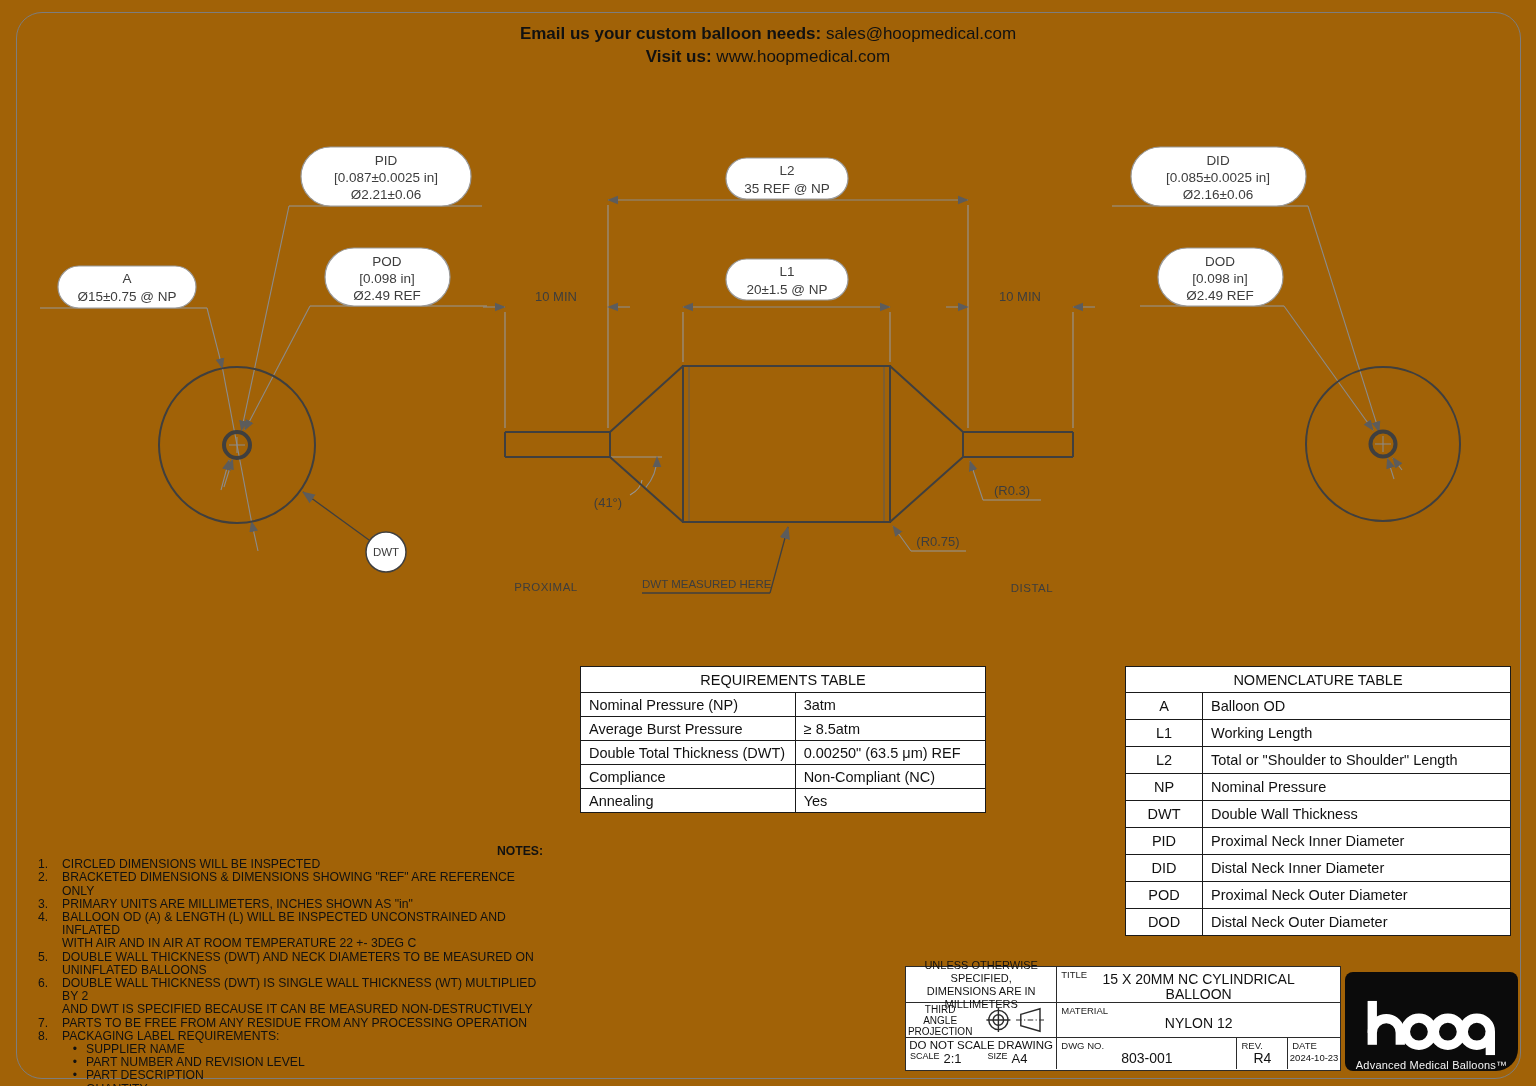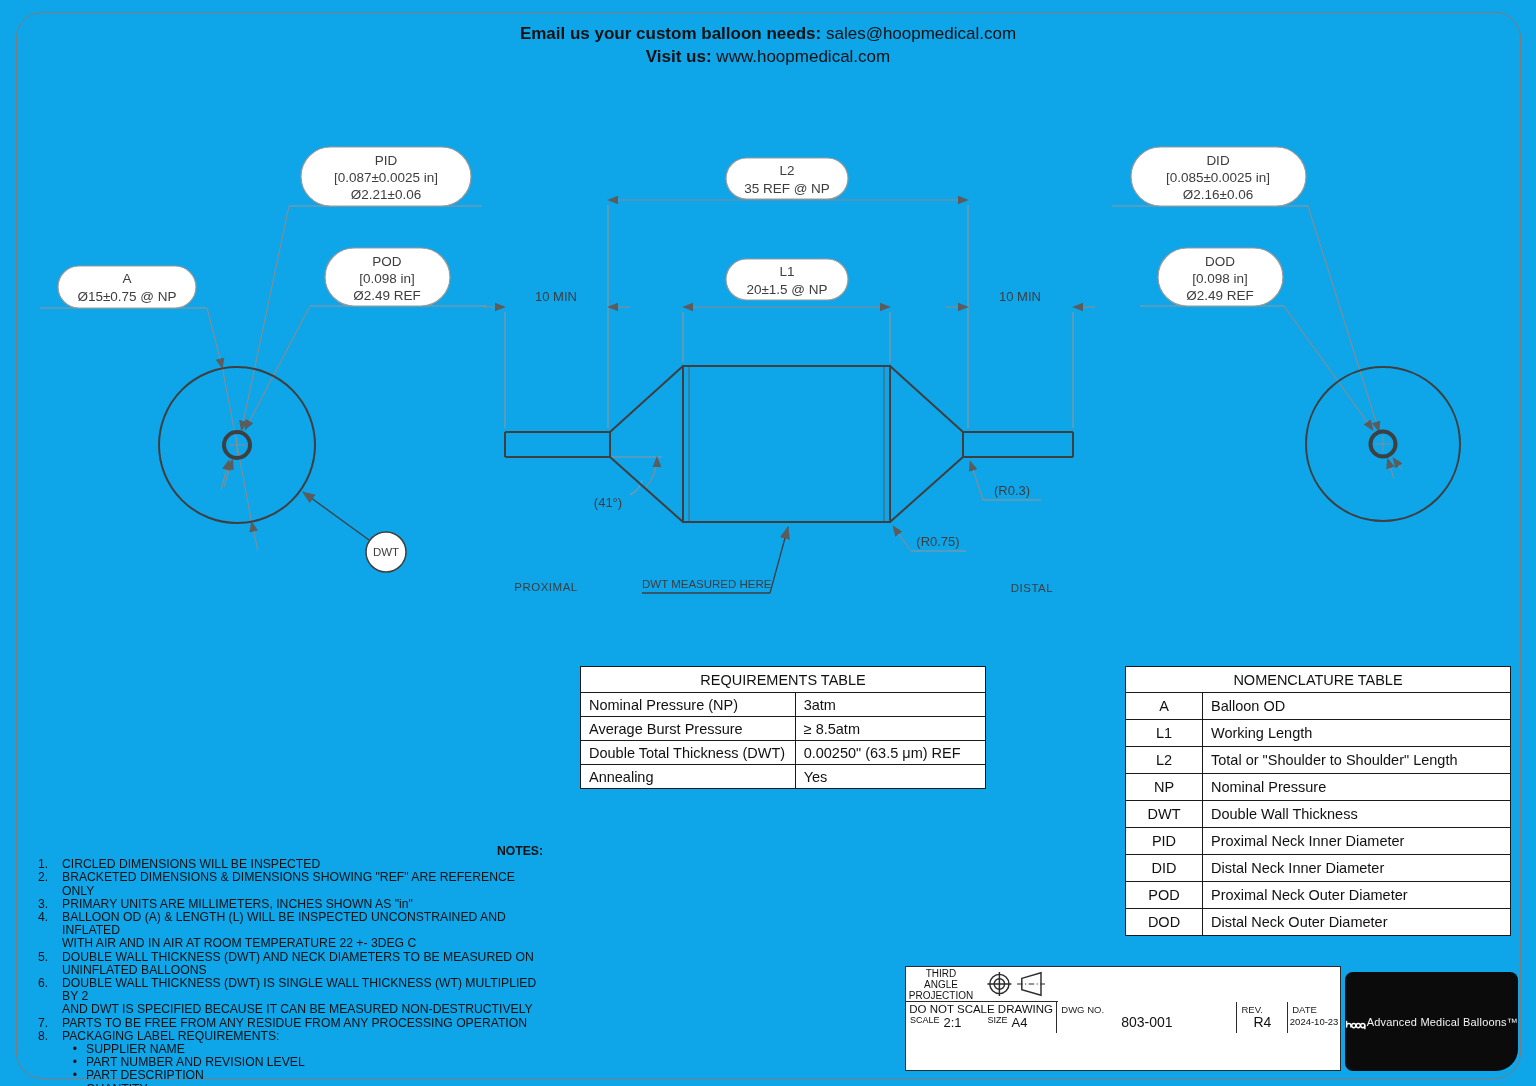--- a/index.html
+++ b/index.html
@@ -1,16 +1,16 @@
 <!DOCTYPE html>
 <html><head>
 <meta charset="utf-8">
 <style>
   html,body{margin:0;padding:0;background:#ffffff;}
-  #page{position:relative;width:1536px;height:1086px;background:#0ea5e9;overflow:hidden;
+  #page{position:relative;width:1536px;height:1086px;background:#a16207;overflow:hidden;
         font-family:"Liberation Sans","DejaVu Sans",sans-serif;color:#1a1a1a;}
   #sheet-border{position:absolute;left:16px;top:12px;width:1503px;height:1065px;
         border:1.6px solid #7d7d7d;border-radius:26px;}
   
   #header{position:absolute;left:0;top:22px;width:100%;text-align:center;font-size:17px;color:#111;}
   #header .hline{line-height:23px;}
   #header b{font-weight:bold;}
   
   #drawing{position:absolute;left:0;top:0;width:1536px;height:1086px;}
   #drawing text{font-family:"Liberation Sans","DejaVu Sans",sans-serif;fill:#3d3d3d;}
@@ -46,21 +46,21 @@
   .tb-label{position:absolute;left:4px;top:2px;font-size:9.5px;color:#222;}
   .tb-center{display:flex;align-items:center;justify-content:center;height:100%;text-align:center;}
   #tb-tolnote{font-size:11px;line-height:13px;}
   #tb-proj{display:flex;align-items:center;justify-content:center;gap:6px;height:100%;}
   #tb-proj-text{font-size:10px;line-height:11px;text-align:center;}
   #tb-scale-row{display:flex;align-items:flex-start;justify-content:flex-start;gap:4px;padding:0 4px 3px 4px;}
   .tb-small{font-size:9px;padding-bottom:2px;}
   .tb-val{font-size:13px;}
   
   #logo-box{position:absolute;left:1345px;top:972px;width:173px;height:99px;background:#0b0b0b;
-      border-radius:8px 8px 22px 8px;display:flex;flex-direction:row;align-items:center;}
+      border-radius:8px 8px 22px 8px;display:flex;flex-direction:column;align-items:center;justify-content:flex-end;}
   #logo-tagline{color:#f5f5f5;font-size:11px;letter-spacing:.2px;margin-top:1px;white-space:nowrap;}
 </style>
 </head>
 <body>
 
 <div id="page">
   <div id="sheet-border"></div>
 
   <div id="header">
     <div class="hline"><b>Email us your custom balloon needs:</b><span> sales@hoopmedical.com</span></div>
@@ -211,20 +211,24 @@
         </tr>
     <tr>
           <td>Average Burst Pressure</td>
           <td>≥ 8.5atm</td>
         </tr>
     <tr>
           <td>Double Total Thickness (DWT)</td>
           <td>0.00250" (63.5 μm) REF</td>
         </tr>
     <tr>
+          <td>Compliance</td>
+          <td>Non-Compliant (NC)</td>
+        </tr>
+    <tr>
           <td>Annealing</td>
           <td>Yes</td>
         </tr>
   </tbody>
     </table>
 
   <table class="dt" id="nom-table">
     <colgroup>
         <col style="width:20%">
         <col style="width:80%">
@@ -330,39 +334,62 @@
         <span class="bullet-dot"></span>
         <span class="bullet-text">PART DESCRIPTION</span>
       </div>
     <div class="bullet-row">
         <span class="bullet-dot"></span>
         <span class="bullet-text">QUANTITY</span>
       </div>
   </div>
 
   <div id="title-block">
+    <div class="tb-row" style="height:36px;">
+      <div class="tb-cell" style="width:152px;">
+        <div class="tb-center" id="tb-tolnote">
+          <div>
+            <div>UNLESS OTHERWISE SPECIFIED,</div>
+            <div>DIMENSIONS ARE IN MILLIMETERS</div>
+          </div>
+        </div>
+      </div>
+      <div class="tb-cell" style="width:284px;">
+        <span class="tb-label">TITLE</span>
+        <div class="tb-center" style="padding-top:4px;line-height:15px;">
+          <div>
+            <div>15 X 20MM NC CYLINDRICAL</div>
+            <div>BALLOON</div>
+          </div>
+        </div>
+      </div>
+    </div>
     <div class="tb-row" style="height:35px;">
       <div class="tb-cell" style="width:152px;">
         <div id="tb-proj">
           <div id="tb-proj-text">
             <div>THIRD</div>
             <div>ANGLE</div>
             <div>PROJECTION</div>
           </div>
           <svg width="76" height="32" viewBox="0 0 76 40">
             <g stroke="#2b2b2b" stroke-width="1.8" fill="none">
               <circle cx="16" cy="20" r="12"></circle>
               <circle cx="16" cy="20" r="6.5"></circle>
               <path d="M1,20 H31 M16,5 V35"></path>
               <path d="M44,13 L68,6 V34 L44,27 Z"></path>
             </g>
             <path d="M38,20 H73" stroke="#2b2b2b" stroke-width="1.4" stroke-dasharray="7 3 1.5 3" fill="none"></path>
           </svg>
         </div>
       </div>
+      <div class="tb-cell" style="width:284px;">
+        <span class="tb-label">MATERIAL</span>
+        <div class="tb-center" style="padding-top:6px;">NYLON 12</div>
+      </div>
     </div>
     <div class="tb-row" style="height:31px;">
       <div class="tb-cell" style="width:152px;">
         <div style="text-align:center;font-size:11.5px;padding-top:1px;">DO NOT SCALE DRAWING</div>
         <div id="tb-scale-row">
           <span class="tb-small">SCALE</span>
           <span class="tb-val">2:1</span>
           <span class="tb-small" style="margin-left:22px;">SIZE</span>
           <span class="tb-val">A4</span>
         </div>

